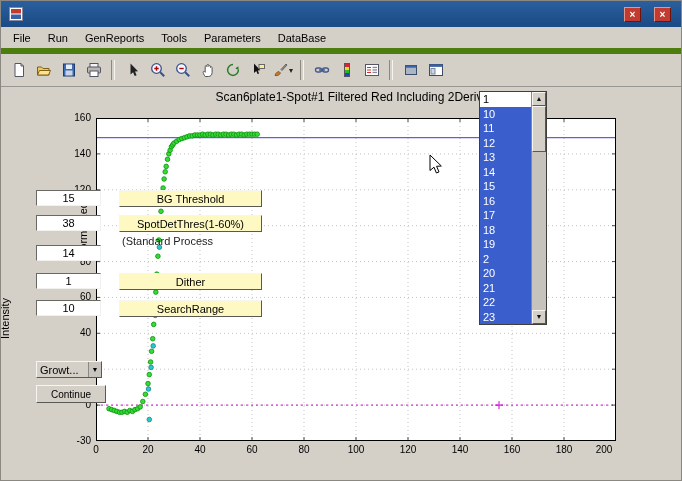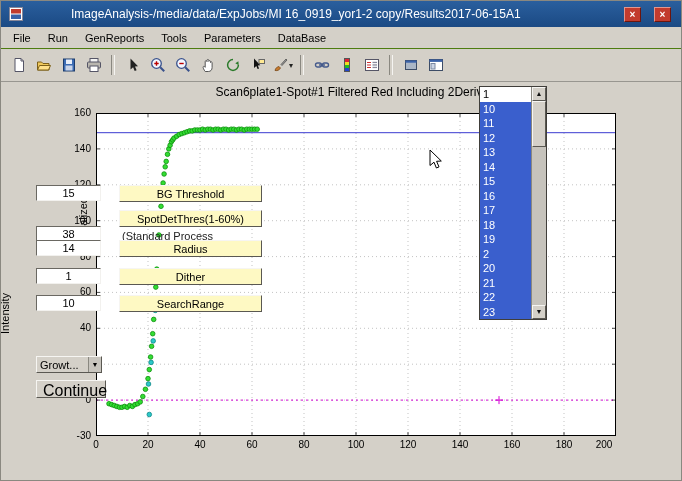--- a/index.html
+++ b/index.html
@@ -10,21 +10,21 @@
     background:linear-gradient(180deg,#2a5f9e,var(--titlebar,#1b4a84));}
   .app-icon{width:14px;height:14px;flex:0 0 auto;}
   .tb-title{color:#fff;font-size:12px;margin-left:48px;white-space:nowrap;overflow:hidden;}
   .tb-btns{margin-left:auto;display:flex;gap:13px;margin-right:2px;}
   .tb-btn{width:17px;height:15px;background:var(--btnred,#c23b2e);border:1px solid;
     border-color:#e2968e #6d150d #6d150d #e2968e;color:#fff;font-size:10px;line-height:13px;
     text-align:center;font-weight:bold;box-sizing:border-box;cursor:default;}
 
   
   .menubar{height:21px;display:flex;align-items:center;gap:17px;padding:0 12px;font-size:11px;
-    background:#d4d0c8;border-bottom:1px solid #4d7c0f;color:#000;}
+    background:#d4d0c8;border-bottom:6px solid #4d7c0f;color:#000;}
   .menu-item{cursor:default;}
 
   
   .toolbar{height:32px;display:flex;align-items:center;padding:0 5px;background:#d4d0c8;
     border-bottom:1px solid #989690;}
   .tool-btn{height:23px;min-width:23px;display:flex;align-items:center;justify-content:center;margin:0 1px;}
   .tb-sep{width:2px;height:20px;border-left:1px solid #8a8880;border-right:1px solid #f5f4f1;margin:0 5px;}
   .tb-dd{font-size:8px;margin-left:1px;color:#222;}
 
   
@@ -46,21 +46,21 @@
     font-family:"Liberation Sans",sans-serif;text-align:center;background:#fff;padding:0;
     border:1px solid;border-color:#6a6862 #f2f1ee #f2f1ee #6a6862;box-sizing:border-box;}
   .ctl-btn{position:absolute;left:118px;width:143px;height:17px;z-index:20;background:#fef9c3;
     border:1px solid;border-color:#f6f5f2 #5a5852 #5a5852 #f6f5f2;font-size:11px;color:#000;
     display:flex;align-items:center;justify-content:center;box-sizing:border-box;cursor:default;}
   .popup{position:absolute;left:35px;top:274px;width:66px;height:17px;z-index:20;background:#d4d0c8;
     border:1px solid;border-color:#f6f5f2 #5a5852 #5a5852 #f6f5f2;display:flex;align-items:center;
     font-size:11px;padding-left:3px;box-sizing:border-box;cursor:default;}
   .popup-arrow{margin-left:auto;font-size:7px;width:12px;height:15px;line-height:15px;text-align:center;
     border-left:1px solid #8a8880;background:#c8c5be;}
-  .continue-btn{position:absolute;left:35px;top:298px;width:70px;height:18px;z-index:20;font-size:16px;
+  .continue-btn{position:absolute;left:35px;top:298px;width:70px;height:18px;z-index:20;font-size:10px;
     font-family:"Liberation Sans",sans-serif;background:#d4d0c8;color:#000;
     border:1px solid;border-color:#f6f5f2 #5a5852 #5a5852 #f6f5f2;box-sizing:border-box;cursor:default;}
 
   
   .dropdown{position:absolute;left:478px;top:4px;width:68px;height:234px;z-index:40;background:#fff;
     border:1px solid #403e3a;display:flex;box-sizing:border-box;}
   .dd-list{flex:1;display:flex;flex-direction:column;overflow:hidden;}
   .dd-row{flex:1;font-size:11px;line-height:14.5px;padding-left:3px;color:#000;background:#fff;cursor:default;}
   .dd-row.sel{background:var(--selection,#3a5fcd);color:#fff;}
   .dd-scroll{width:15px;position:relative;background:#c6c3bc;border-left:1px solid #8a8880;box-sizing:border-box;}
@@ -77,21 +77,20 @@
 <body>
 
 <div class="window">
 
   <div class="titlebar">
     <svg class="app-icon" width="14" height="14" viewBox="0 0 14 14">
       <rect x="0.5" y="0.5" width="13" height="13" fill="#fff" stroke="#889"></rect>
       <rect x="2" y="2" width="10" height="4.5" fill="#c23b2e"></rect>
       <rect x="2" y="7.5" width="10" height="4.5" fill="#3a62a8"></rect>
     </svg>
-    <span class="tb-title">ImageAnalysis-/media/data/ExpJobs/MI 16_0919_yor1-2 copy/Results2017-06-15A1</span>
     <span class="tb-btns">
         <span class="tb-btn">×</span>
         <span class="tb-btn">×</span>
       </span>
   </div>
 
   <div class="menubar">
       <span class="menu-item">File</span>
       <span class="menu-item">Run</span>
       <span class="menu-item">GenReports</span>
@@ -362,25 +361,24 @@
         <div class="ytick" style="top: 168.6px;">80</div>
         <div class="ytick" style="top: 132.7px;">100</div>
         <div class="ytick" style="top: 96.8px;">120</div>
         <div class="ytick" style="top: 60.9px;">140</div>
         <div class="ytick" style="top: 25px;">160</div>
       </div>
 
     <input class="edit" style="top: 103px;" value="15">
     <div class="ctl-btn" style="top:103px">BG Threshold</div>
 
-    <input class="edit" style="top: 144px;" value="38">
+    <input class="edit" style="top: 128px;" value="38">
     <div class="ctl-btn" style="top:128px">SpotDetThres(1-60%)</div>
 
     <input class="edit" style="top: 158px;" value="14">
-    <div class="ctl-btn" style="top:158px">Radius</div>
 
     <input class="edit" style="top: 186px;" value="1">
     <div class="ctl-btn" style="top:186px">Dither</div>
 
     <input class="edit" style="top: 213px;" value="10">
     <div class="ctl-btn" style="top:213px">SearchRange</div>
 
     <div class="popup">
       <span>Growt...</span>
       <span class="popup-arrow">▼</span>

